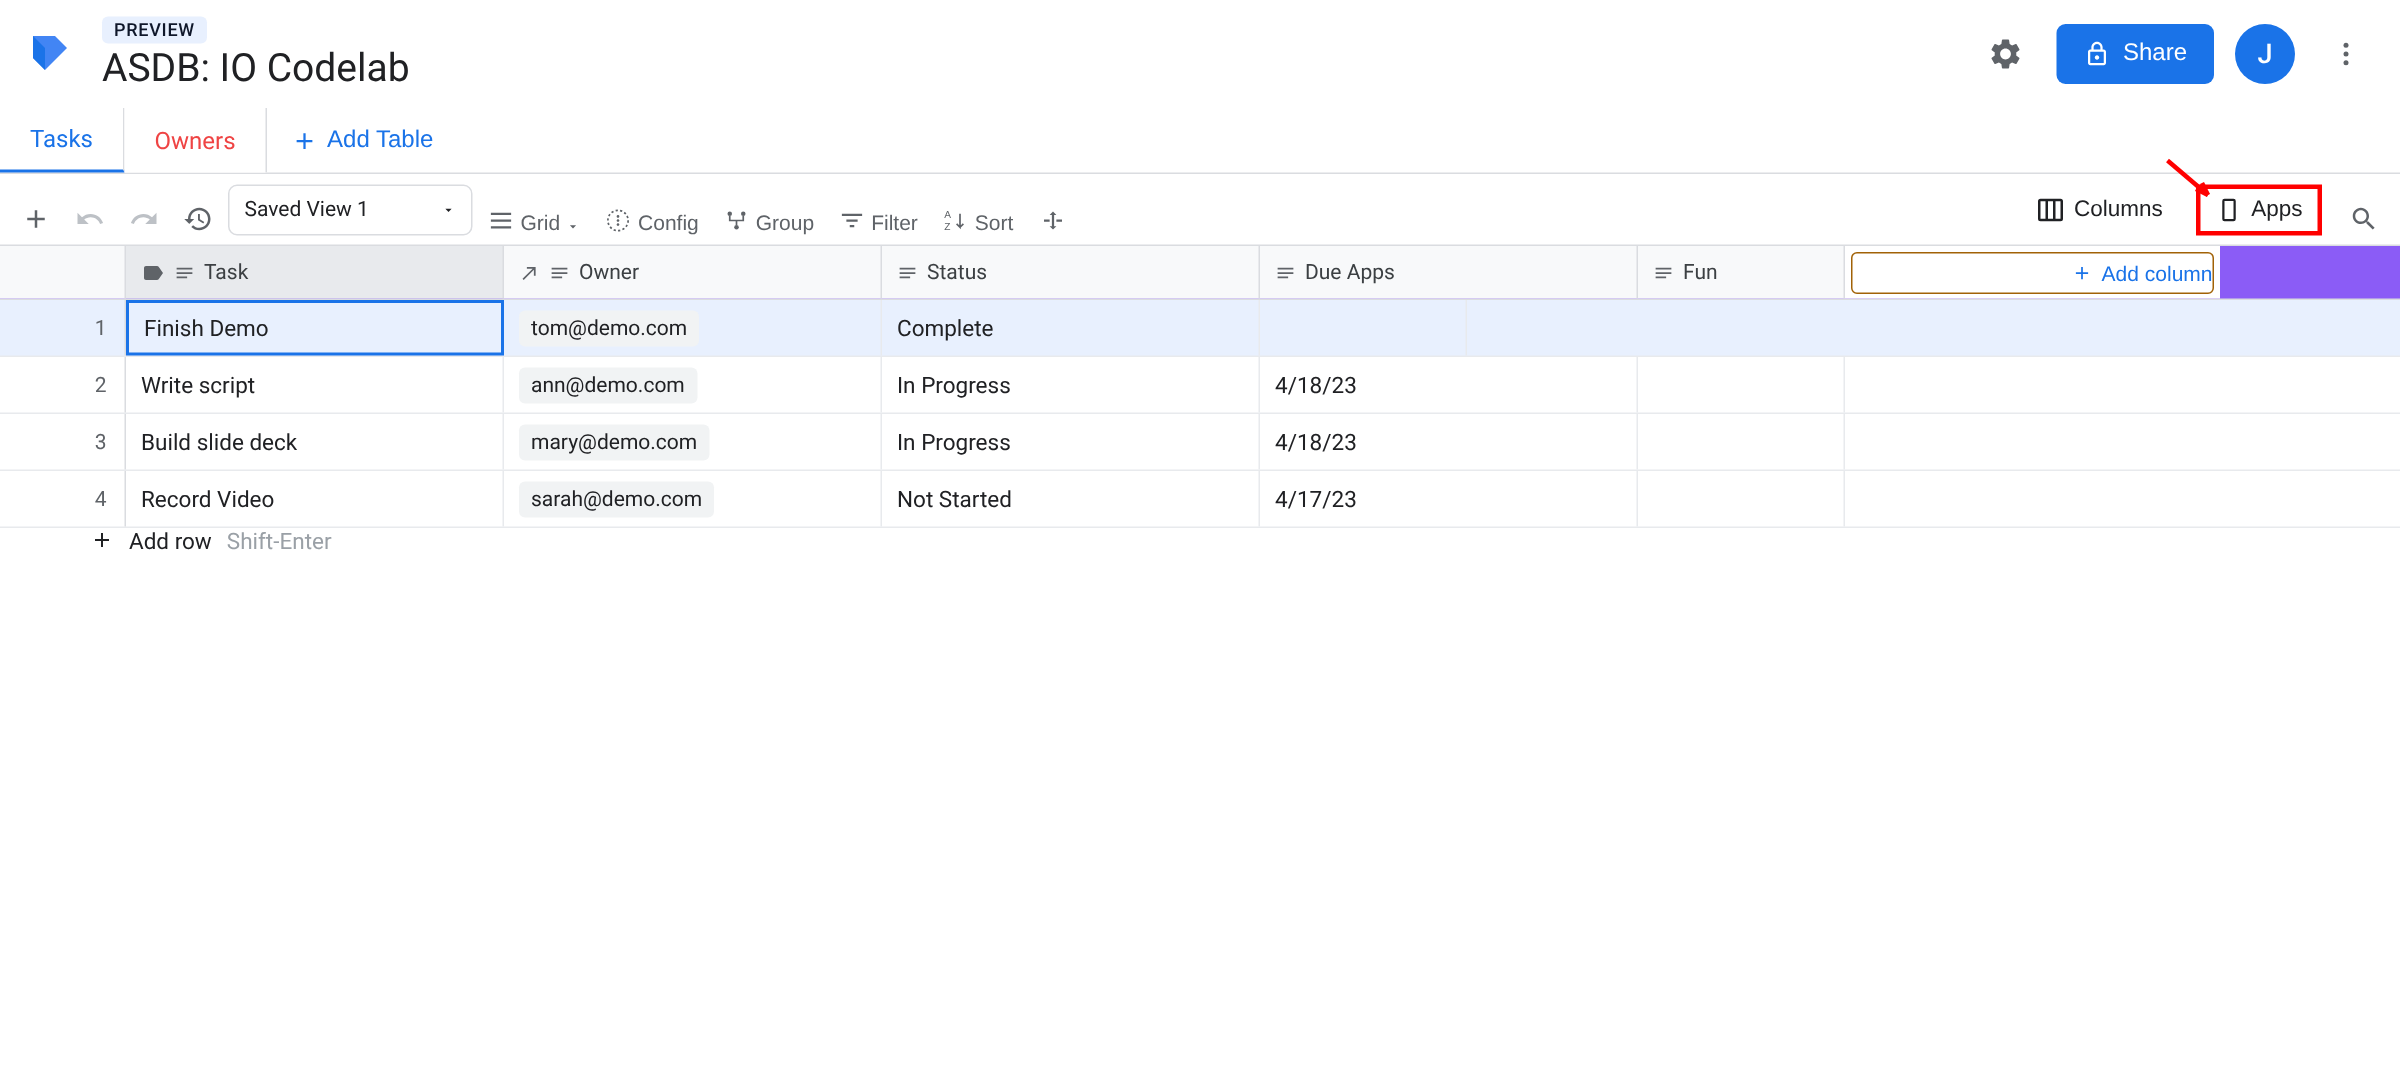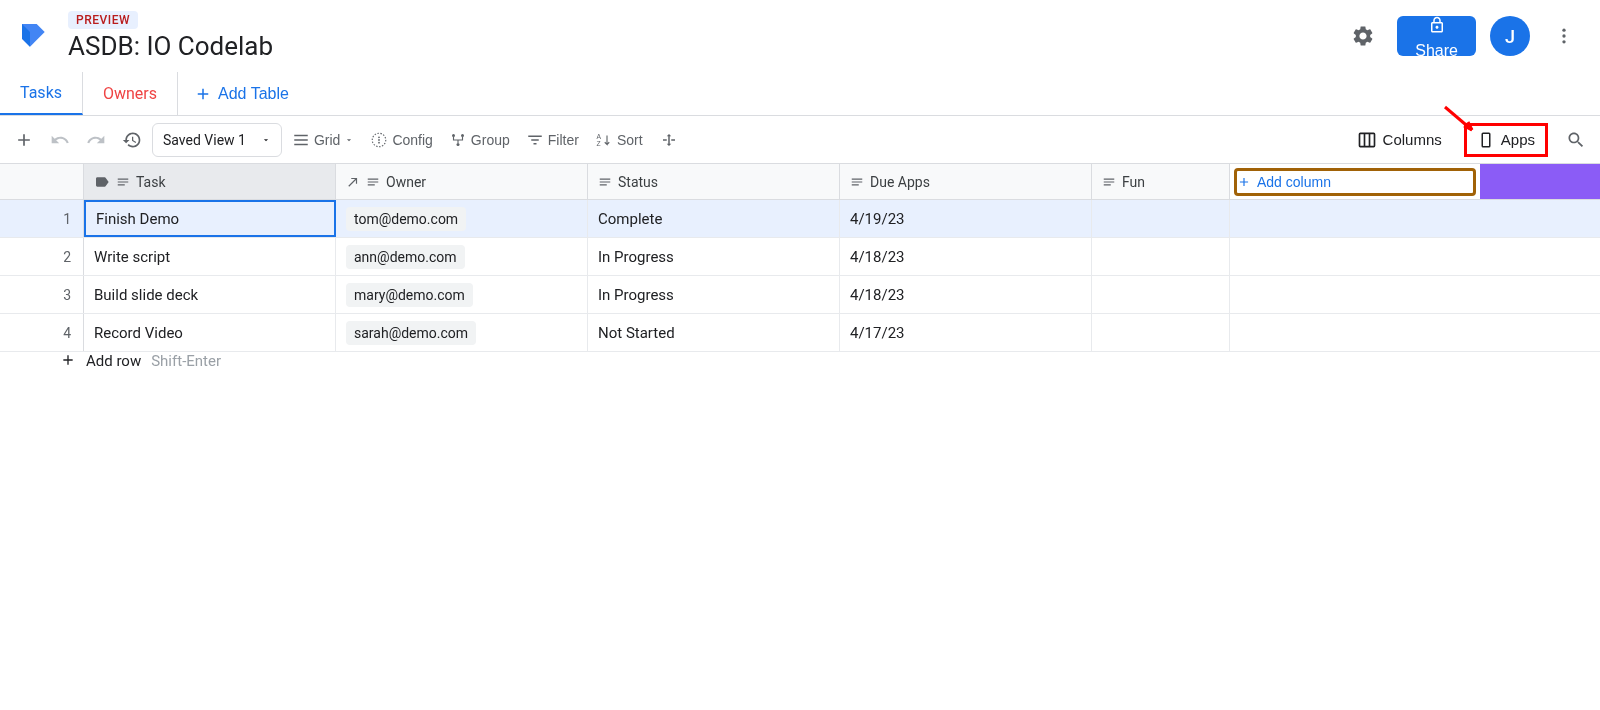--- a/index.html
+++ b/index.html
@@ -1,49 +1,49 @@
 <!DOCTYPE html>
 <html><head>
 <meta charset="utf-8">
 <style>
 * { box-sizing: border-box; margin: 0; padding: 0; }
 body { font-family: 'Google Sans', Roboto, Arial, sans-serif; font-size: 14px; color: #202124; background: #fff; width: 1600px; }
 .header { display: flex; align-items: center; padding: 8px 16px 8px 12px; height: 72px; }
 .logo { width: 44px; height: 44px; display: flex; align-items: center; justify-content: center; margin-right: 12px; }
 .title-area { flex: 1; }
-.preview-badge { display: inline-block; background: #e8f0fe; color: #b91c1c; font-size: 12px; font-weight: 500; padding: 2px 8px; border-radius: 4px; letter-spacing: 0.5px; margin-bottom: 2px; }
+.preview-badge { display: inline-block; background: #e8f0fe; color: #0f172a; font-size: 12px; font-weight: 500; padding: 2px 8px; border-radius: 4px; letter-spacing: 0.5px; margin-bottom: 2px; }
 .doc-title { font-size: 26px; font-weight: 400; color: #202124; }
 .header-actions { display: flex; align-items: center; gap: 14px; }
 .icon-btn { width: 40px; height: 40px; border: none; background: none; border-radius: 50%; display: flex; align-items: center; justify-content: center; cursor: pointer; color: #5f6368; }
-.share-btn { background: #1a73e8; color: #fff; border: none; border-radius: 6px; padding: 0 18px; height: 40px; font-size: 16px; font-weight: 500; display: flex; align-items: center; gap: 8px; cursor: pointer; flex-direction: column; }
+.share-btn { background: #1a73e8; color: #fff; border: none; border-radius: 6px; padding: 0 18px; height: 40px; font-size: 16px; font-weight: 500; display: flex; align-items: center; gap: 8px; cursor: pointer; }
 .avatar { width: 40px; height: 40px; border-radius: 50%; background: #1a73e8; color: #fff; display: flex; align-items: center; justify-content: center; font-size: 18px; font-weight: 500; }
 .tabs-row { display: flex; align-items: flex-start; border-bottom: 1px solid #dadce0; height: 44px; }
 .tab { padding: 0 20px; height: 100%; display: flex; align-items: center; cursor: pointer; font-size: 16px; color: #ef4444; border-right: 1px solid #dadce0; }
 .tab.active { color: #1a73e8; border-bottom: 2px solid #1a73e8; margin-bottom: -1px; }
 .tab.inactive { background: #fff; }
 .add-table-btn { display: flex; align-items: center; gap: 6px; color: #1a73e8; font-size: 16px; padding: 0 16px; cursor: pointer; border: none; background: none; height: 100%; }
 .toolbar { display: flex; align-items: center; height: 48px; padding: 0 8px; border-bottom: 1px solid #dadce0; gap: 4px; position: relative; }
-.tb-btn { height: 32px; min-width: 32px; border: none; background: none; border-radius: 4px; display: flex; align-items: center; justify-content: center; cursor: pointer; color: #5f6368; padding: 0 6px; gap: 4px; font-size: 14px; }
-.view-select { border: 1px solid #dadce0; border-radius: 6px; height: 34px; padding: 0 10px; display: flex; align-items: center; gap: 15px; cursor: pointer; font-size: 14px; }
+.tb-btn { height: 32px; min-width: 32px; border: none; background: none; border-radius: 4px; display: flex; align-items: flex-end; justify-content: center; cursor: pointer; color: #5f6368; padding: 0 6px; gap: 4px; font-size: 14px; }
+.view-select { border: 1px solid #dadce0; border-radius: 6px; height: 34px; padding: 0 10px; display: flex; align-items: center; gap: 48px; cursor: pointer; font-size: 14px; }
 .toolbar-right { margin-left: auto; display: flex; align-items: center; gap: 12px; }
 .right-btn { display: flex; align-items: center; gap: 6px; padding: 0 10px; height: 34px; cursor: pointer; font-size: 15px; color: #202124; border: none; background: none; }
 .apps-highlight { border: 3px solid #f00; padding: 4px 10px; }
 .arrow-annotation { position: absolute; right: 120px; top: -14px; color: #f00; pointer-events: none; }
 .grid-container { overflow: auto; }
 .grid-header-row { display: flex; height: 36px; border-bottom: 1px solid #dadce0; background: #8b5cf6; }
 .row-num-header { width: 84px; border-right: 1px solid #dadce0; background: #f8f9fa; }
 .col-header { display: flex; align-items: center; gap: 6px; padding: 0 10px; border-right: 1px solid #dadce0; color: #3c4043; font-size: 14px; background: #f8f9fa; }
 .col-header.selected { background: #e8eaed; }
 .col-task { width: 252px; }
 .col-owner { width: 252px; }
 .col-status { width: 252px; }
 .col-due { width: 252px; }
 .col-fun { width: 138px; }
 .col-add { flex: 0 0 250px; padding: 4px; }
-.add-col-btn { width: 100%; height: 28px; border: 3px solid #a16207; color: #1a73e8; background: #fff; border-radius: 4px; display: flex; align-items: center; justify-content: flex-start; gap: 6px; cursor: pointer; font-size: 14px; }
+.add-col-btn { width: 100%; height: 28px; border: 1px solid #a16207; color: #1a73e8; background: #fff; border-radius: 4px; display: flex; align-items: center; justify-content: flex-end; gap: 6px; cursor: pointer; font-size: 14px; }
 .grid-row { display: flex; height: 38px; border-bottom: 1px solid #e8eaed; }
 .grid-row.selected { background: #e8f0fe; }
 .row-num { width: 84px; display: flex; align-items: center; justify-content: flex-end; padding-right: 12px; color: #5f6368; font-size: 14px; border-right: 1px solid #dadce0; }
 .cell { display: flex; align-items: center; padding: 0 10px; border-right: 1px solid #e8eaed; font-size: 15px; color: #202124; }
 .cell.task-cell { width: 252px; }
 .cell.task-cell.selected { border: 2px solid #1a73e8; }
 .cell.owner-cell { width: 252px; }
 .cell.status-cell { width: 252px; }
 .cell.due-cell { width: 252px; }
 .cell.fun-cell { width: 138px; }
@@ -250,21 +250,20 @@
   </div>
 
   <div id="grid-rows">
       <div class="grid-row selected">
     <div class="row-num">1</div>
     <div class="cell task-cell selected">Finish Demo</div>
     <div class="cell owner-cell">
           <span class="owner-chip">tom@demo.com</span>
         </div>
     <div class="cell status-cell">Complete</div>
-    <div class="cell due-cell">4/19/23</div>
     <div class="cell fun-cell"></div>
     <div class="cell empty-cell" style="border-right:none"></div>
   </div>
       <div class="grid-row">
     <div class="row-num">2</div>
     <div class="cell task-cell ">Write script</div>
     <div class="cell owner-cell">
           <span class="owner-chip">ann@demo.com</span>
         </div>
     <div class="cell status-cell">In Progress</div>

